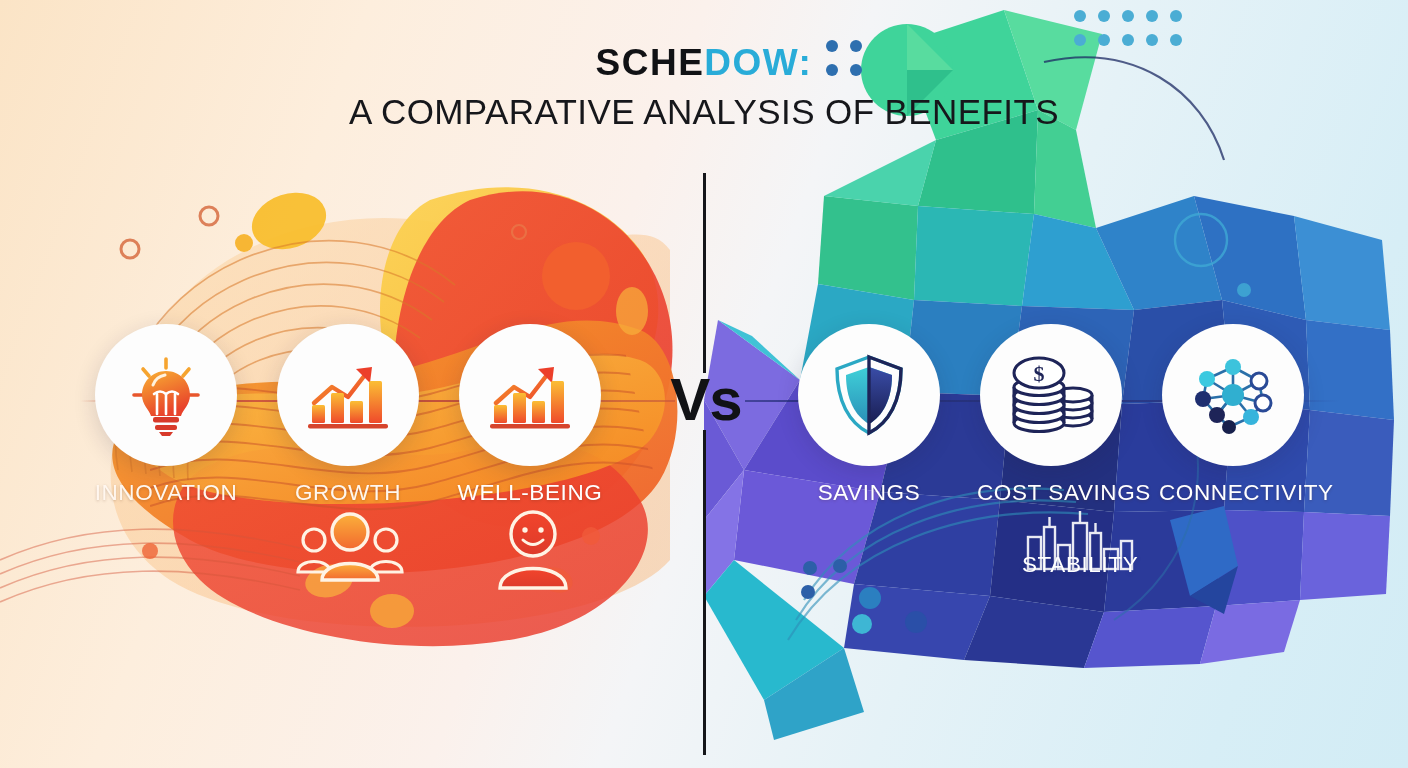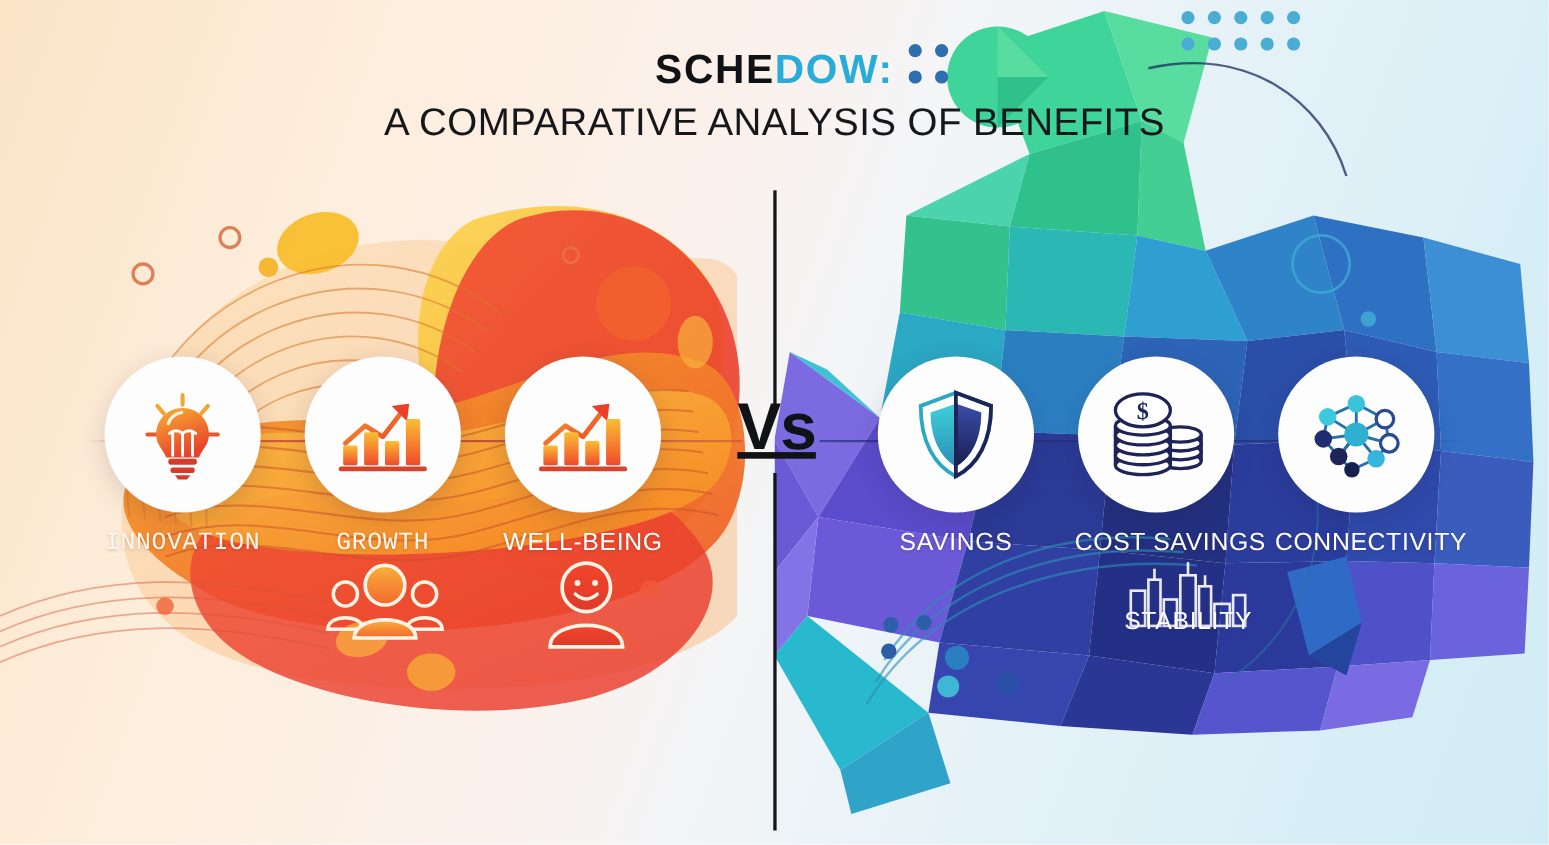--- a/index.html
+++ b/index.html
@@ -22,24 +22,24 @@
   .artwrap svg{position:absolute;top:0;left:0;}
 
   
   .divider{
     position:absolute;left:703px;width:2.5px;background:#15161a;
   }
   .divider.top{top:173px;height:200px;}
   .divider.bot{top:430px;height:325px;}
 
   .vs{
-    position:absolute;left:660px;top:352px;width:92px;height:72px;
+    position:absolute;left:660px;top:364px;width:92px;height:72px;
     font-size:60px;font-weight:bold;color:#111215;letter-spacing:-1px;
     display:flex;align-items:center;justify-content:center;
-    line-height:1;z-index:30;text-decoration:underline;
+    line-height:1;z-index:30;
   }
 
   
   .titlewrap{position:absolute;left:0;top:44px;width:1408px;text-align:center;z-index:25;}
   .title{
     font-size:37px;font-weight:bold;letter-spacing:1.5px;line-height:1;
     color:#111215;margin:0;
   }
   .title .accent{color:#29ACD8;}
   .subtitle{
@@ -59,21 +59,21 @@
     background:#fdfdfd;margin:0 auto;
     box-shadow:0 6px 22px rgba(40,30,60,.16);
     display:flex;align-items:center;justify-content:center;
   }
   .bubble svg{display:block;}
   .nodelabel{
     margin-top:14px;font-size:22.5px;letter-spacing:.6px;
     color:#ffffff;white-space:nowrap;
     text-shadow:0 1px 3px rgba(80,40,20,.25);
   }
-  .node.cream .nodelabel{color:#fff7ef;font-family:Liberation Mono, monospace;}
+  .node.cream .nodelabel{color:#fff7ef;}
 
   
   .floatlabel{
     position:absolute;z-index:18;font-size:22.5px;letter-spacing:.6px;
     color:#ffffff;white-space:nowrap;text-shadow:0 1px 4px rgba(30,40,110,.3);
   }
 </style>
 </head>
 <body>
 

